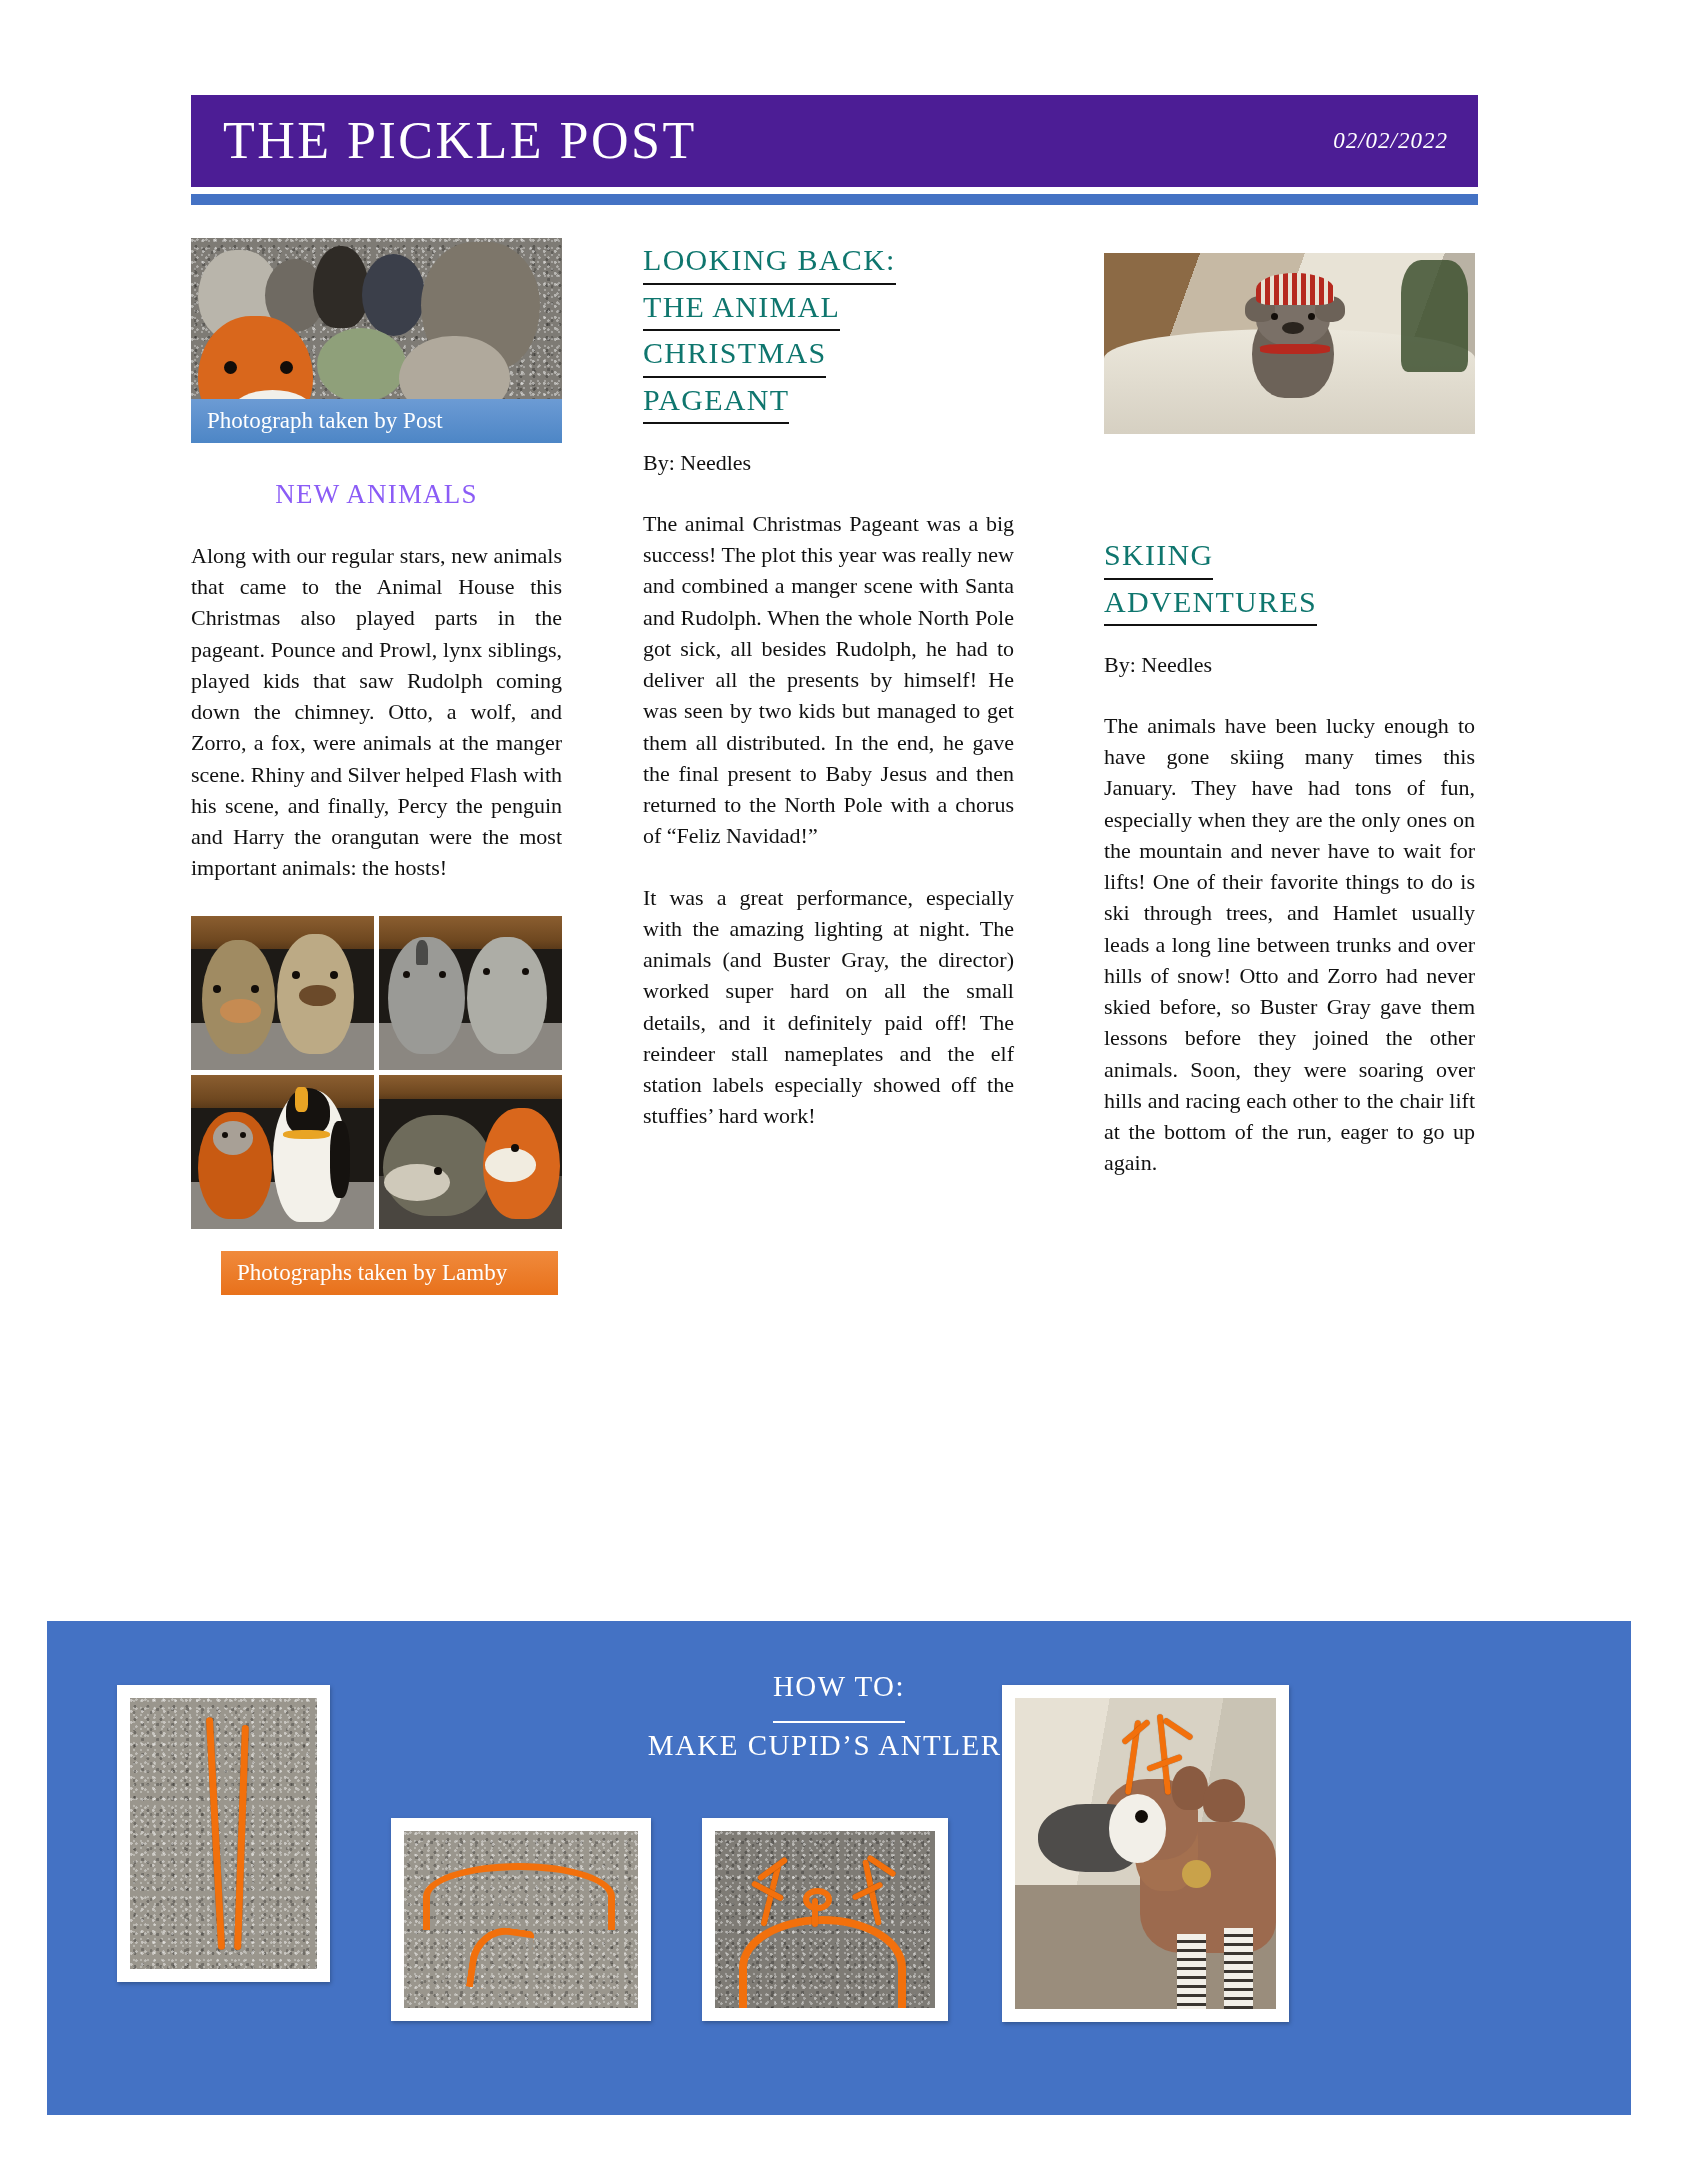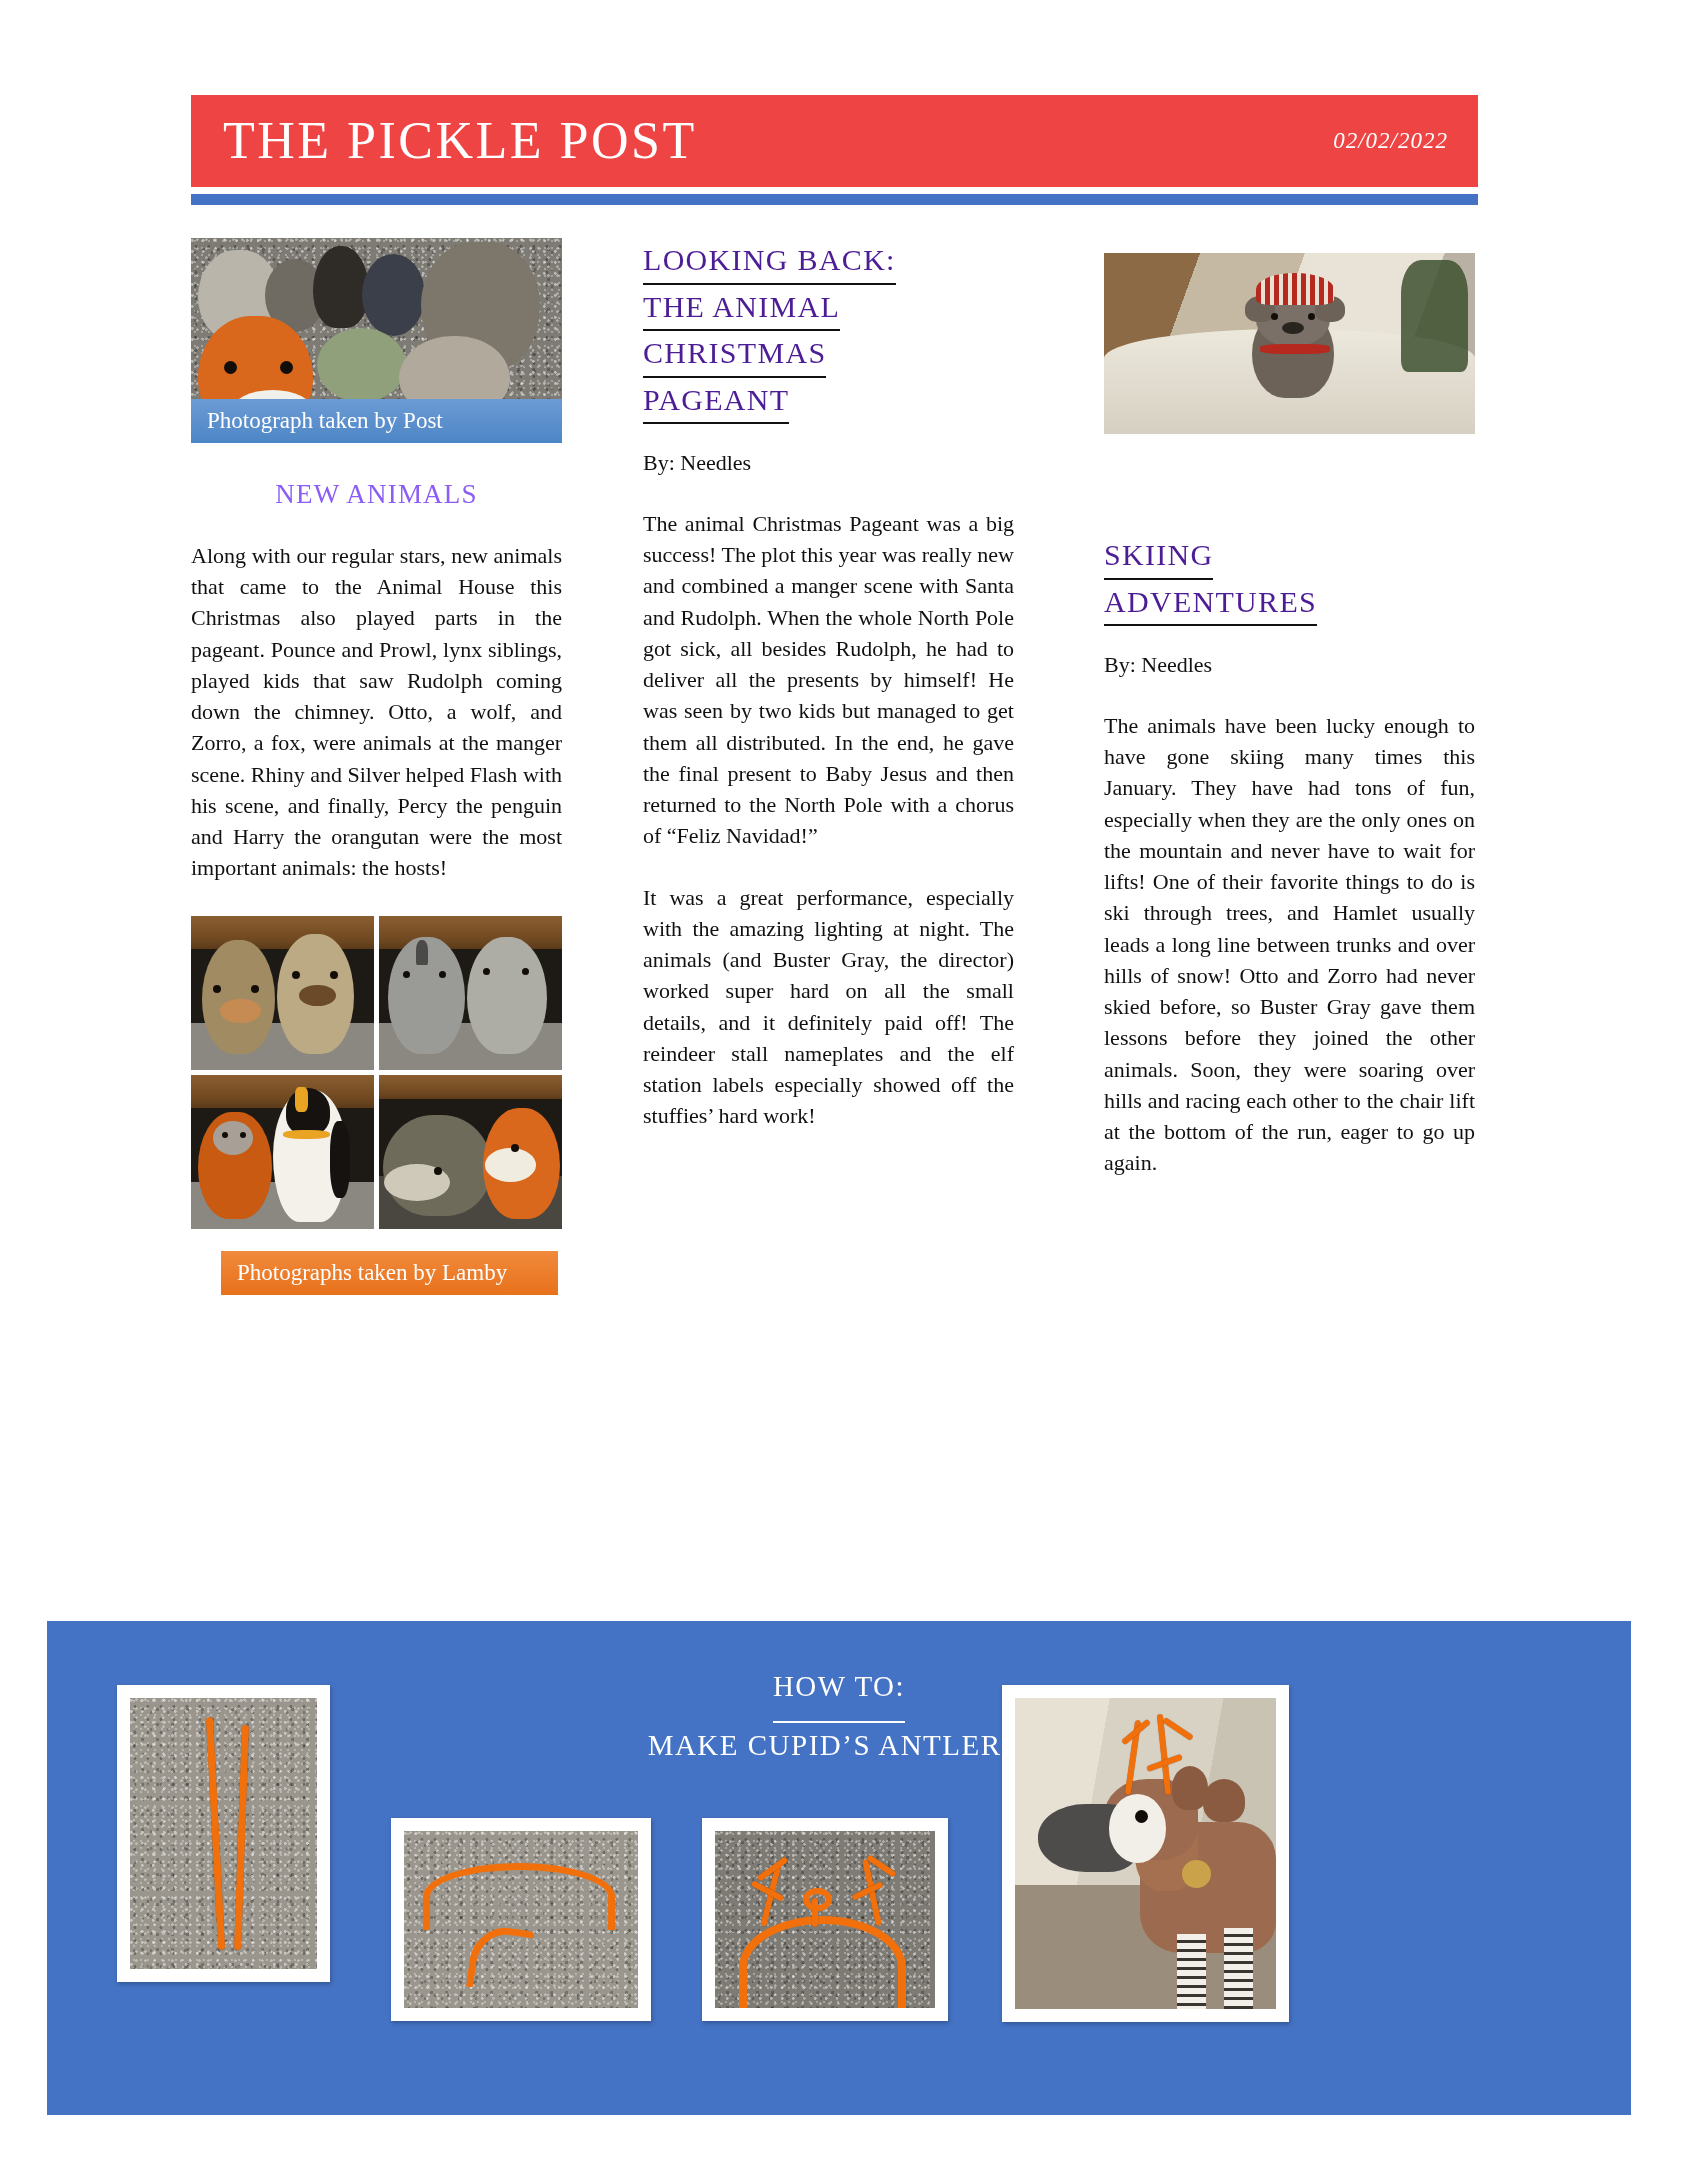--- a/index.html
+++ b/index.html
@@ -18,21 +18,21 @@
     inset: 0;
   }
 
   
   .masthead {
     position: absolute;
     left: 191px;
     top: 95px;
     width: 1287px;
     height: 92px;
-    background: #ef4444;
+    background: #4c1d95;
     display: flex;
     align-items: center;
     justify-content: space-between;
     padding: 0 30px 0 32px;
   }
   .masthead-title {
     color: #ffffff;
     font-size: 52px;
     letter-spacing: 2.5px;
     font-variant: small-caps;
@@ -71,21 +71,21 @@
   .col-left   { left: 0px; }
   .col-mid    { left: 452px; }
   .col-right  { left: 913px; }
 
   .headline {
     font-size: 30px;
     letter-spacing: 1.3px;
     text-transform: uppercase;
     font-variant: small-caps;
     line-height: 1.45;
-    color: #4c1d95;
+    color: #0f766e;
     text-decoration: underline;
   }
   .headline .hl-line {
     display: inline-block;
     border-bottom: 2.5px solid #111;
     padding-bottom: 1px;
   }
   .headline-plain {
     font-size: 27px;
     letter-spacing: 1.2px;

